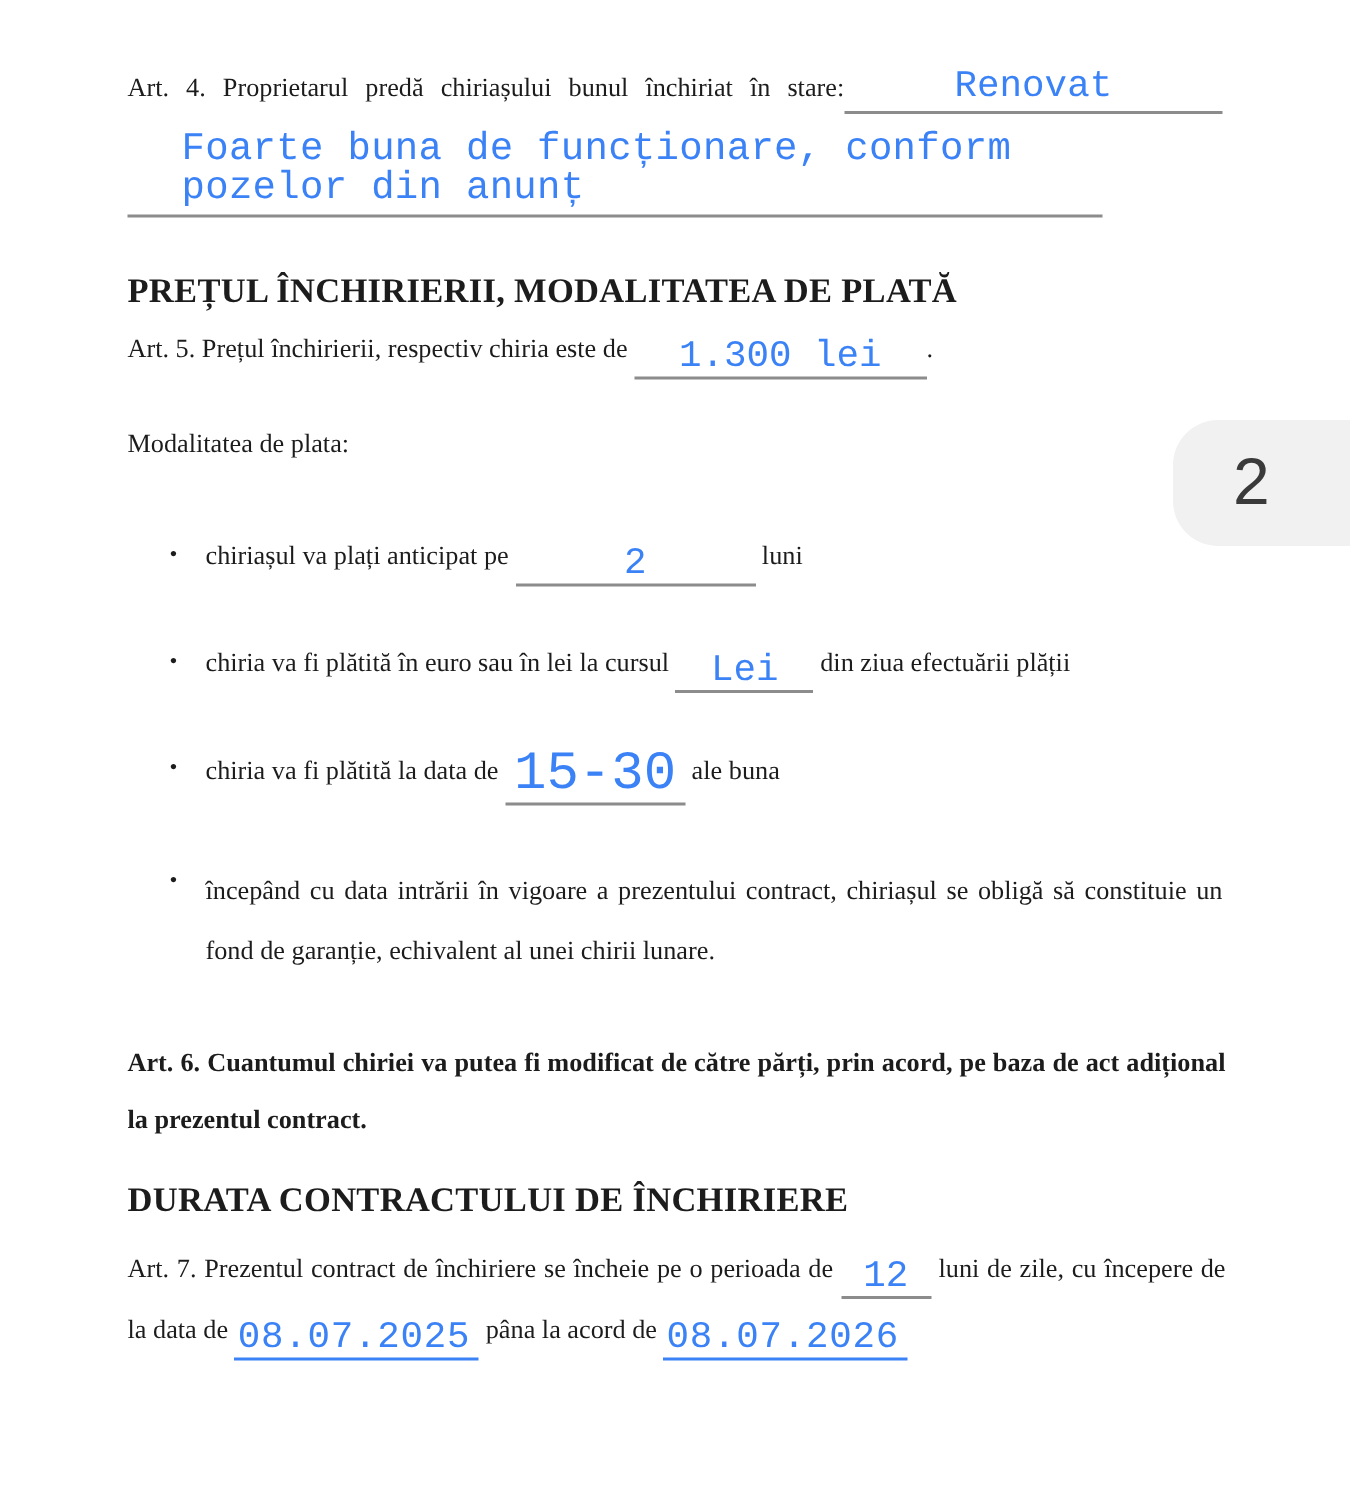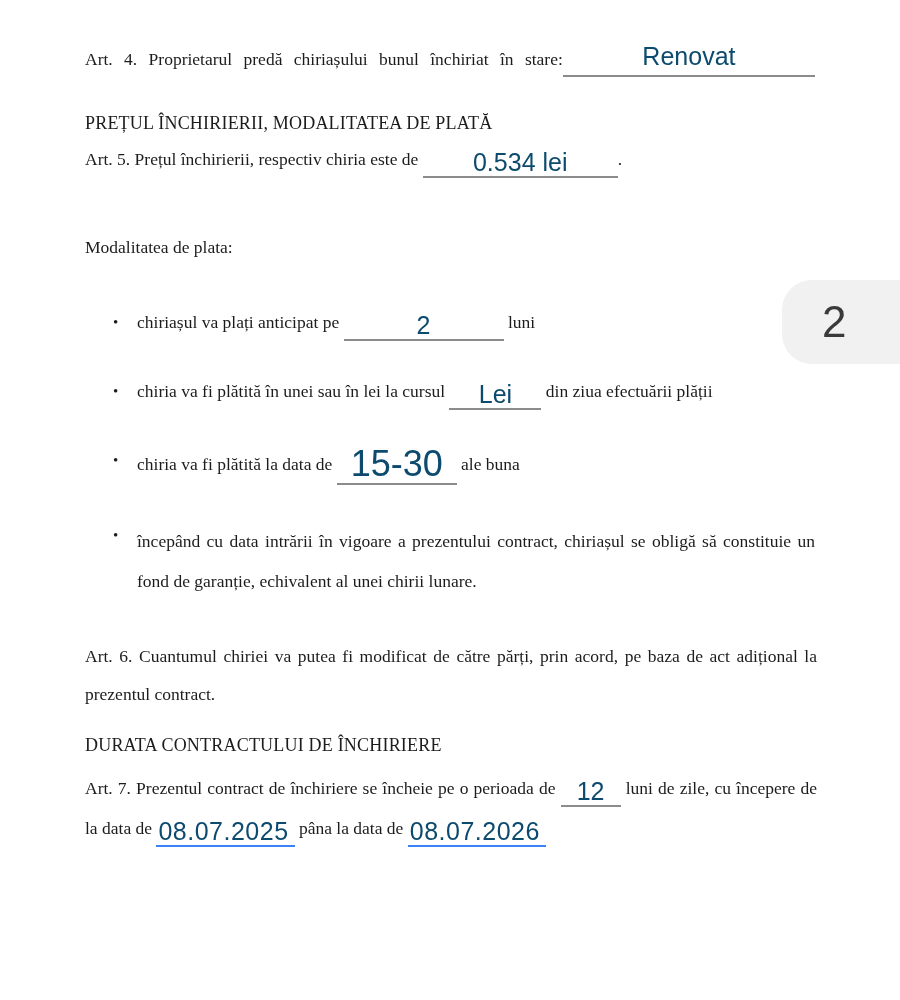--- a/index.html
+++ b/index.html
@@ -39,59 +39,59 @@
   }
   .blank {
     display: inline-block;
     text-align: center;
     border-bottom: 2px solid #8c8c8c;
     line-height: 1;
     padding-bottom: 1px;
     vertical-align: -6px;
   }
   .fill {
-    font-family: Liberation Sans, sans-serif;
+    font-family: Liberation Mono, monospace;
     font-size: 25px;
     font-weight: 400;
-    color: #0c4a6e;
+    color: #3b82f6;
     line-height: 1;
   }
   .a4-blank {
     flex: 1;
     border-bottom: 2px solid #8c8c8c;
     text-align: center;
     padding-bottom: 2px;
   }
   .a4-line2 {
     width: 650px;
     margin-top: 8px;
     border-bottom: 2px solid #8c8c8c;
     padding: 2px 0 5px 36px;
     box-sizing: border-box;
   }
   .a4-line2 .fill { font-size: 26px; letter-spacing: 0.2px; }
   
   .heading {
-    font-size: 18px;
-    font-weight: 400;
+    font-size: 23px;
+    font-weight: 700;
     letter-spacing: 0.2px;
     margin: 0;
   }
   .h-price { margin-top: 36px; }
   .h-duration { margin-top: 22px; }
   
   .a5-line {
     margin-top: 10px;
     font-size: 17.5px;
     line-height: 30px;
   }
   .a5-blank { width: 195px; }
   
   .pay-label {
-    margin-top: 59px;
+    margin-top: 32px;
     font-size: 17.5px;
   }
   .bullets { margin-top: 50px; }
   .bullet {
     display: flex;
     padding-left: 28px;
     margin-bottom: 36px;
     font-size: 17.5px;
     line-height: 28px;
     align-items: flex-start;
@@ -101,21 +101,21 @@
     flex: none;
     font-size: 15px;
   }
   .bullet .b-text { flex: 1; text-align: justify; line-height: 40px; }
   .bullet.short .b-text { line-height: 28px; }
   .b1-blank { width: 160px; }
   .b2-blank { width: 92px; }
   .b3-blank { width: 120px; }
   .b3-blank .fill { font-size: 36px; }
   
-  .a6 { margin-top: 18px; }
+  .a6 { margin-top: 18px; font-weight: bold; }
   .a7 { margin-top: 12px; line-height: 40px; }
   .a7-blank { width: 60px; }
   .fill-date {
     display: inline-block;
     border-bottom: 2px solid #3b82f6;
     padding: 0 6px 1px 2px;
     vertical-align: -6px;
     letter-spacing: 0.5px;
   }
   .a8 { margin-top: 26px; }
@@ -142,45 +142,48 @@
 </style>
 </head>
 <body>
 
 <div class="doc">
 
   <div class="a4-line1">
     <span class="a4-prefix">Art. 4. Proprietarul predă chiriașului bunul închiriat în stare:</span>
     <span class="a4-blank"><span class="fill">Renovat</span></span>
   </div>
+  <div class="a4-line2">
+    <span class="fill">Foarte buna de funcționare, conform pozelor din anunț</span>
+  </div>
 
   <h2 class="heading h-price">PREȚUL ÎNCHIRIERII, MODALITATEA DE PLATĂ</h2>
 
   <div class="a5-line">
     <span>Art. 5. Prețul închirierii, respectiv chiria este de</span>
-    <span class="blank a5-blank"><span class="fill">0.534 lei</span></span><span>.</span>
+    <span class="blank a5-blank"><span class="fill">1.300 lei</span></span><span>.</span>
   </div>
 
   <div class="pay-label">Modalitatea de plata:</div>
 
   <div class="bullets">
 
     <div class="bullet short">
       <span class="marker">•</span>
       <span class="b-text">
         <span>chiriașul va plați anticipat pe</span>
         <span class="blank b1-blank"><span class="fill">2</span></span>
         <span>luni</span>
       </span>
     </div>
 
     <div class="bullet short">
       <span class="marker">•</span>
       <span class="b-text">
-        <span>chiria va fi plătită în unei sau în lei la cursul</span>
+        <span>chiria va fi plătită în euro sau în lei la cursul</span>
         <span class="blank b2-blank"><span class="fill">Lei</span></span>
         <span>din ziua efectuării plății</span>
       </span>
     </div>
 
     <div class="bullet short">
       <span class="marker">•</span>
       <span class="b-text">
         <span>chiria va fi plătită la data de</span>
         <span class="blank b3-blank"><span class="fill">15-30</span></span>
@@ -197,21 +200,21 @@
 
   <p class="para a6">Art. 6. Cuantumul chiriei va putea fi modificat de către părți, prin acord, pe baza de act adițional la prezentul contract.</p>
 
   <h2 class="heading h-duration">DURATA CONTRACTULUI DE ÎNCHIRIERE</h2>
 
   <p class="para a7">
     <span>Art. 7. Prezentul contract de închiriere se încheie pe o perioada de</span>
     <span class="blank a7-blank"><span class="fill">12</span></span>
     <span>luni de zile, cu începere de la data de</span>
     <span class="fill fill-date">08.07.2025</span>
-    <span>pâna la data de</span>
+    <span>pâna la acord de</span>
     <span class="fill fill-date">08.07.2026</span>
   </p>
 
 
   <div class="page-badge">
     <span class="num">2</span>
   </div>
 
 </div>
 

